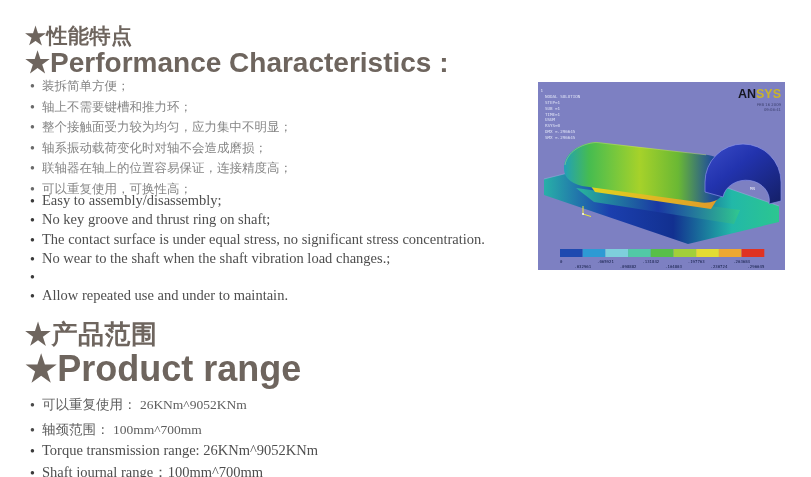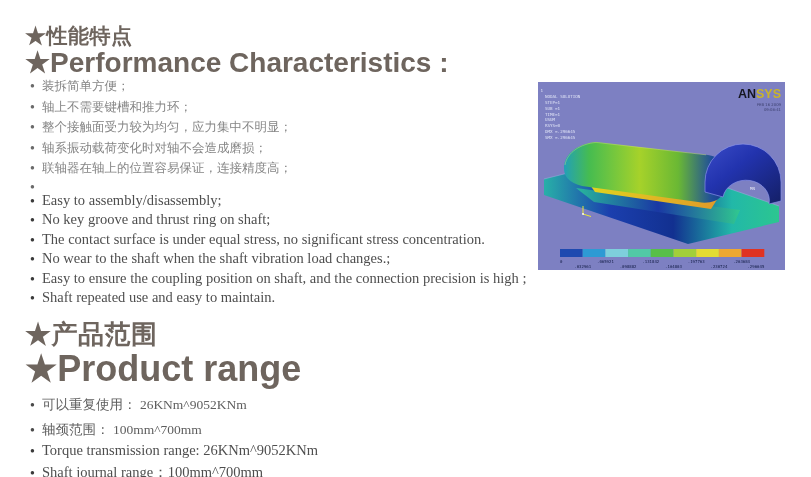--- a/index.html
+++ b/index.html
@@ -73,20 +73,21 @@
   <div class="li">
       <span class="dot">●</span>
       <span>轴系振动载荷变化时对轴不会造成磨损；</span>
     </div>
   <div class="li">
       <span class="dot">●</span>
       <span>联轴器在轴上的位置容易保证，连接精度高；</span>
     </div>
   <div class="li">
       <span class="dot">●</span>
+      <span>可以重复使用，可换性高；</span>
     </div>
 </div>
 
 <div class="list" id="en-list">
   <div class="li">
       <span class="dot">●</span>
       <span>Easy to assembly/disassembly;</span>
     </div>
   <div class="li">
       <span class="dot">●</span>
@@ -95,25 +96,24 @@
   <div class="li">
       <span class="dot">●</span>
       <span>The contact surface is under equal stress, no significant stress concentration.</span>
     </div>
   <div class="li">
       <span class="dot">●</span>
       <span>No wear to the shaft when the shaft vibration load changes.;</span>
     </div>
   <div class="li">
       <span class="dot">●</span>
-      <span>Easy to ensure the coupling position on shaft, and the connection precision is high ;</span>
-    </div>
-  <div class="li">
-      <span class="dot">●</span>
-      <span>Shaft repeated use and easy to maintain.</span>
+    </div>
+  <div class="li">
+      <span class="dot">●</span>
+      <span>Allow repeated use and under to maintain.</span>
     </div>
 </div>
 
 <div id="ansys-figure">
   <svg viewBox="0 0 247 188" xmlns="http://www.w3.org/2000/svg">
     <defs>
       <linearGradient id="gPlate" x1="0" y1="0" x2="1" y2="0">
         <stop offset="0" stop-color="#28b0a8"></stop>
         <stop offset="0.28" stop-color="#1b3fae"></stop>
         <stop offset="0.55" stop-color="#123090"></stop>

